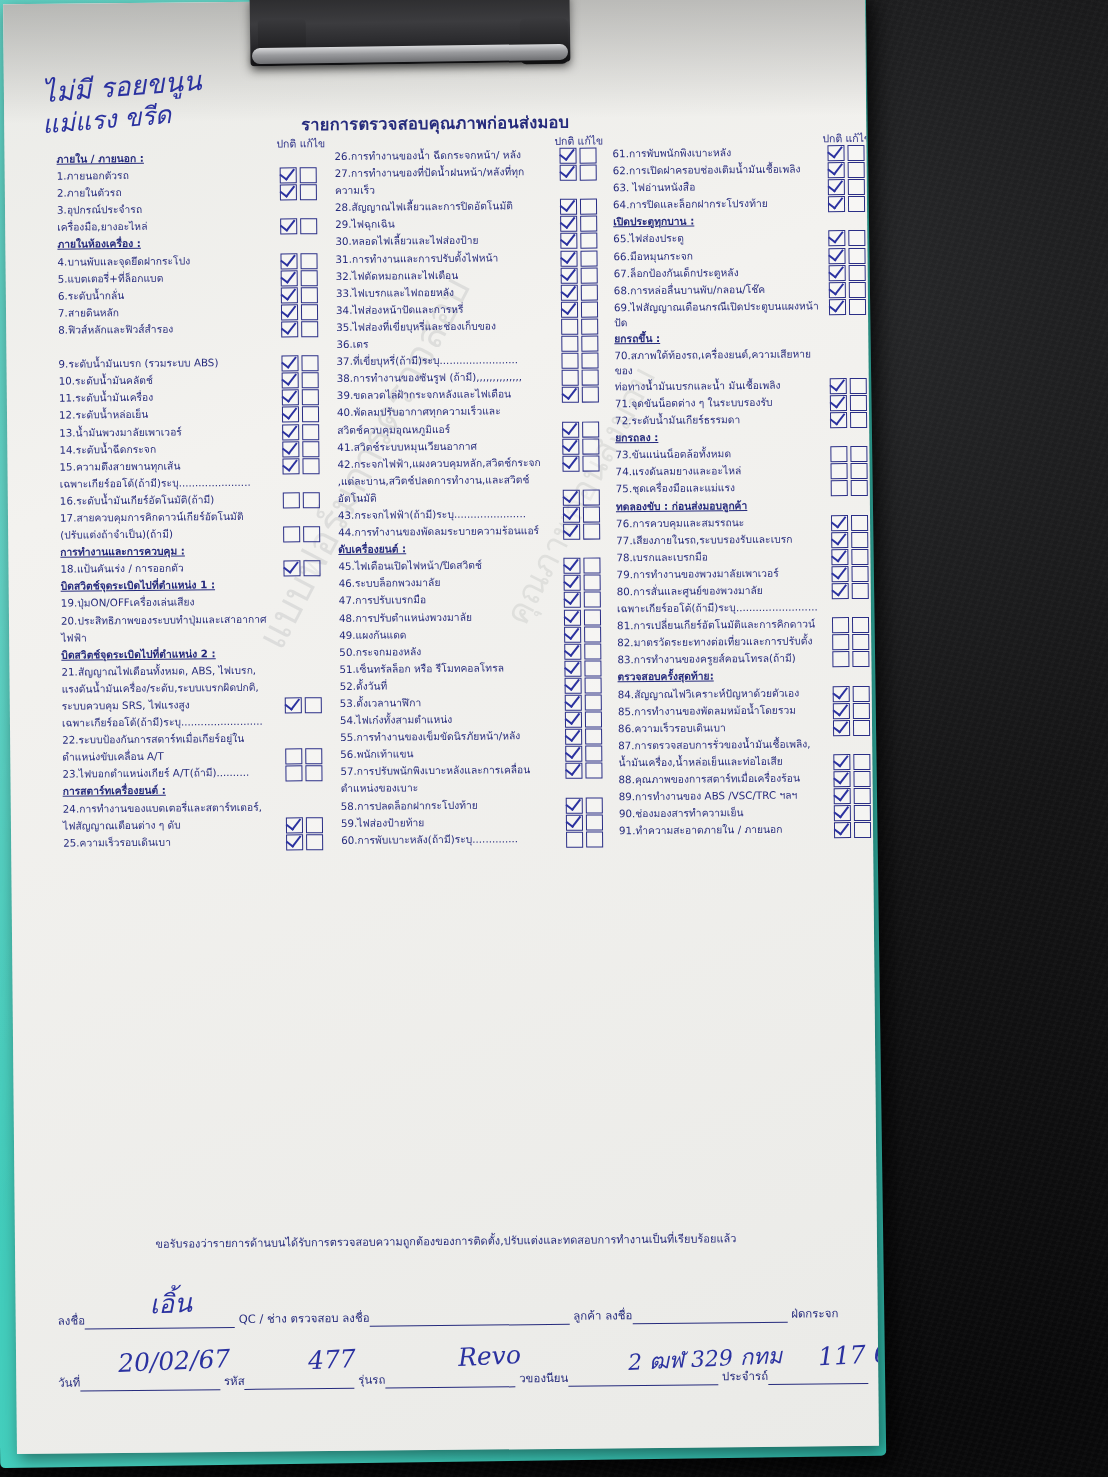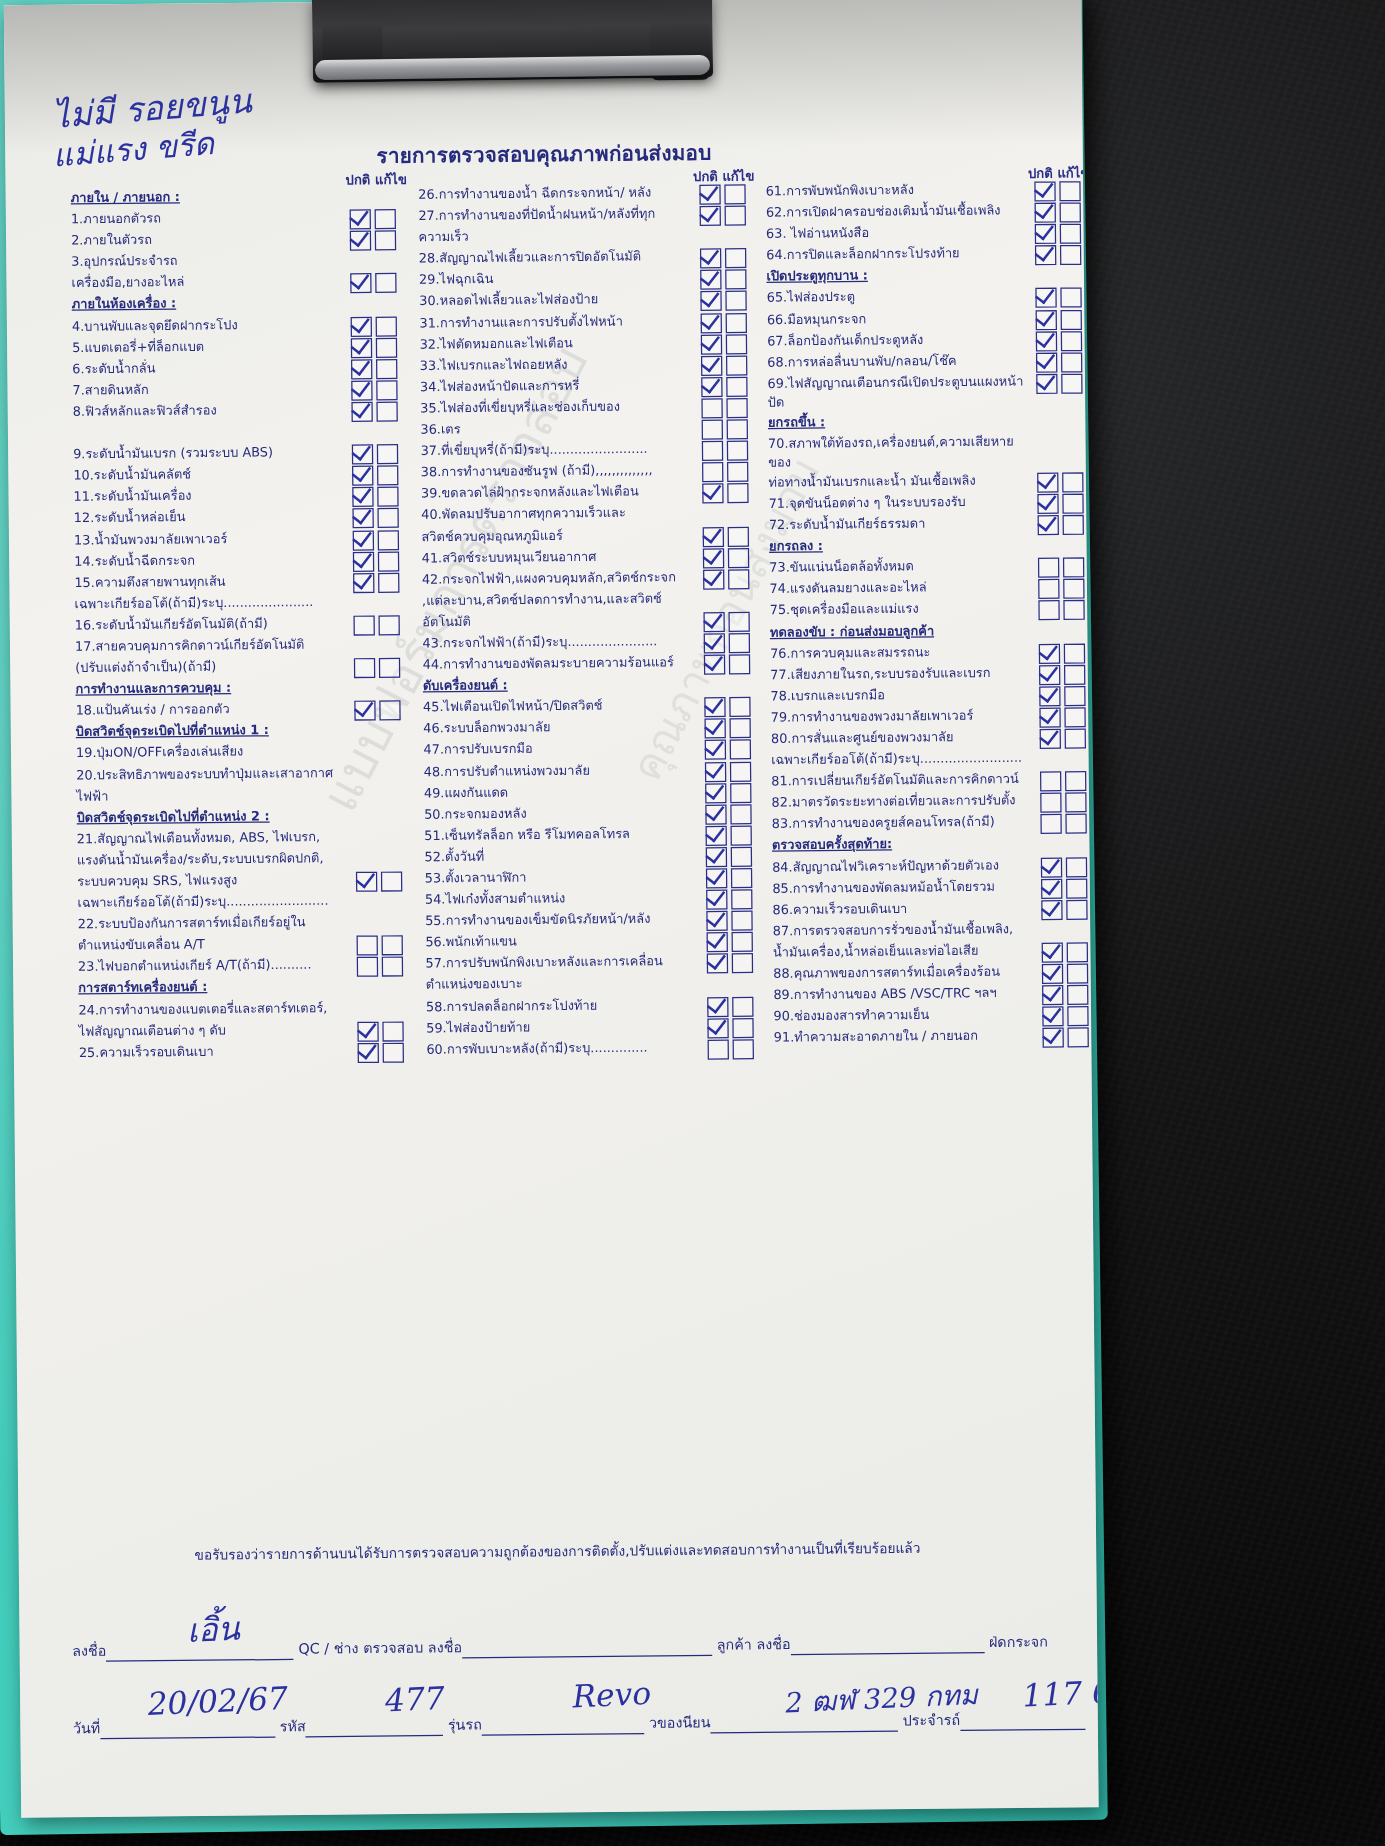--- a/index.html
+++ b/index.html
@@ -97,21 +97,21 @@
     font-family:"DejaVu Serif", serif;
     font-style:italic;
     transform:rotate(-4deg);
     white-space:nowrap;
   }
   .hand.h1{left:38px;top:62px;font-size:27px;}
   .hand.h2{left:38px;top:96px;font-size:25px;}
 
   
   .colhead{
-    position:absolute;font-size:10.5px;color:#2a2e86;white-space:nowrap;font-weight:bold;
+    position:absolute;font-size:10.5px;color:#2a2e86;white-space:nowrap;
   }
   .col{
     position:absolute;
     top:148px;
     font-size:10.3px;
     line-height:1.48;
     color:#262b7d;
   }
   .col.c1{left:52px;width:260px;}
   .col.c2{left:330px;width:262px;}

